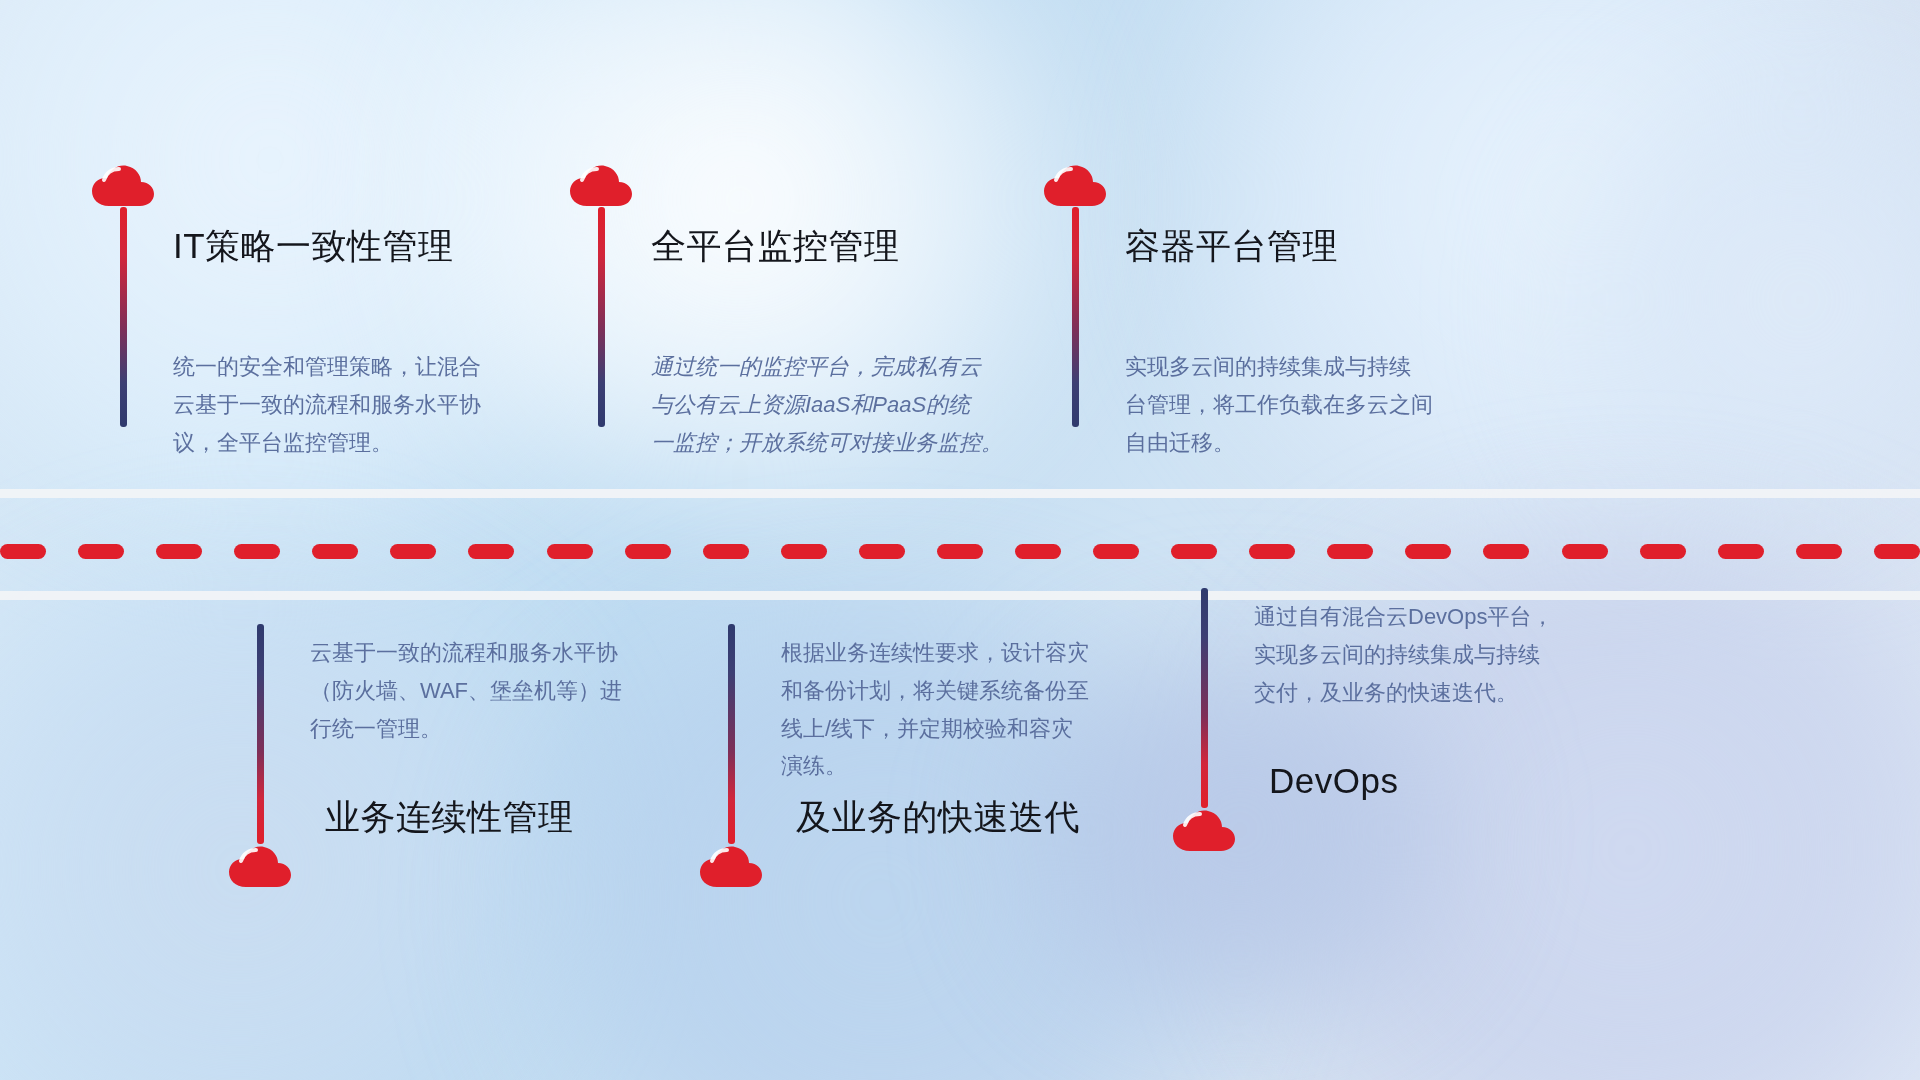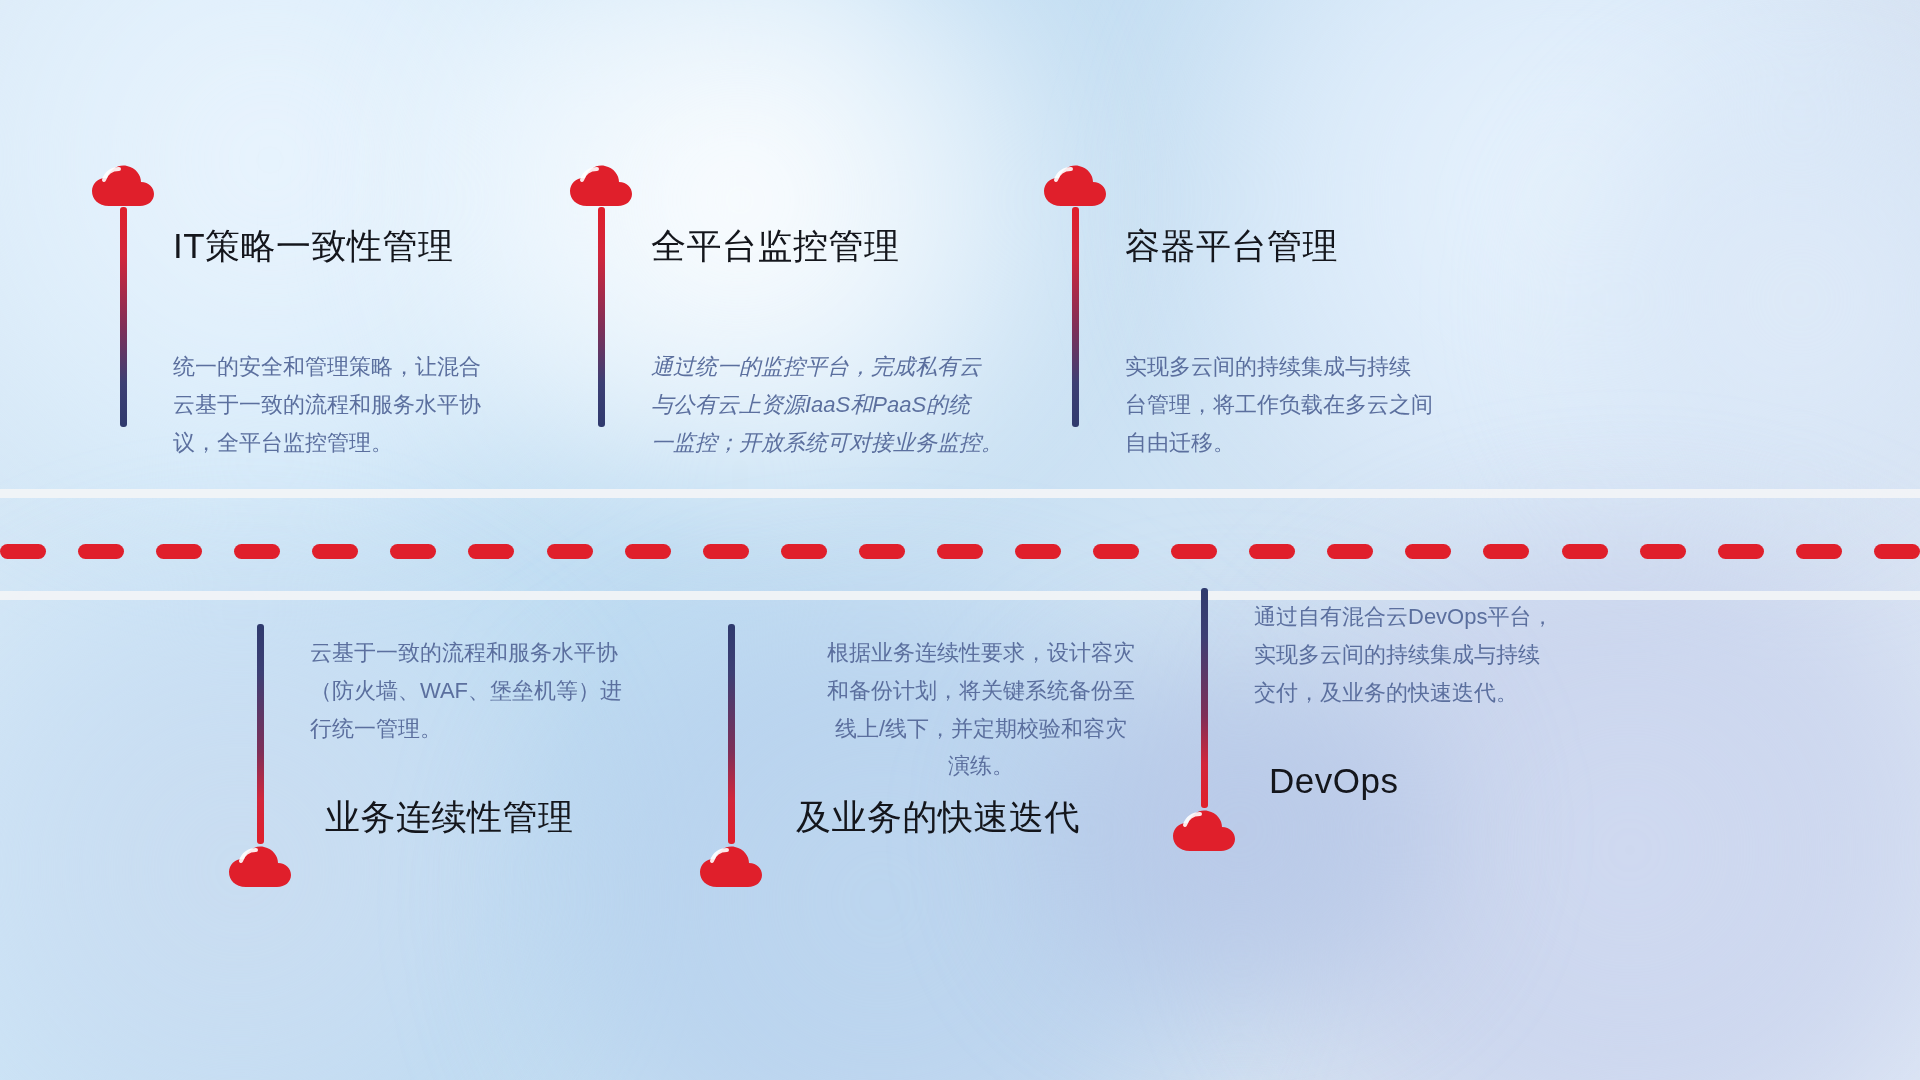--- a/index.html
+++ b/index.html
@@ -203,21 +203,21 @@
 </div>
 
 <div class="col bottom" style="left:728px; top:624px;">
   <div class="stem stem-up"></div>
   <div class="cloud">
     <svg viewBox="0 0 64 44">
         <path d="M18 43 C7 43 1 36 1 28 C1 20 8 14 16 15 C19 6 28 1 36 3 C45 5 50 12 50 19 C58 19 63 25 63 31 C63 38 57 43 49 43 Z" fill="#e01f2b"></path>
         <path d="M13 17 C15 10 21 6 28 6" stroke="#ffffff" stroke-width="4" stroke-linecap="round" fill="none" opacity=".9"></path>
       </svg>
   </div>
-  <div class="body" style="position:absolute; left:53px; top:10px; width:400px;text-align:center;">根据业务连续性要求，设计容灾
+  <div class="body" style="position:absolute; left:53px; top:10px; width:400px;">根据业务连续性要求，设计容灾
 和备份计划，将关键系统备份至
 线上/线下，并定期校验和容灾
 演练。</div>
   <div class="heading" style="position:absolute; left:68px; top:175px;">及业务的快速迭代</div>
 </div>
 
 <div class="col bottom" style="left:1201px; top:588px;">
   <div class="stem stem-up"></div>
   <div class="cloud">
     <svg viewBox="0 0 64 44">

